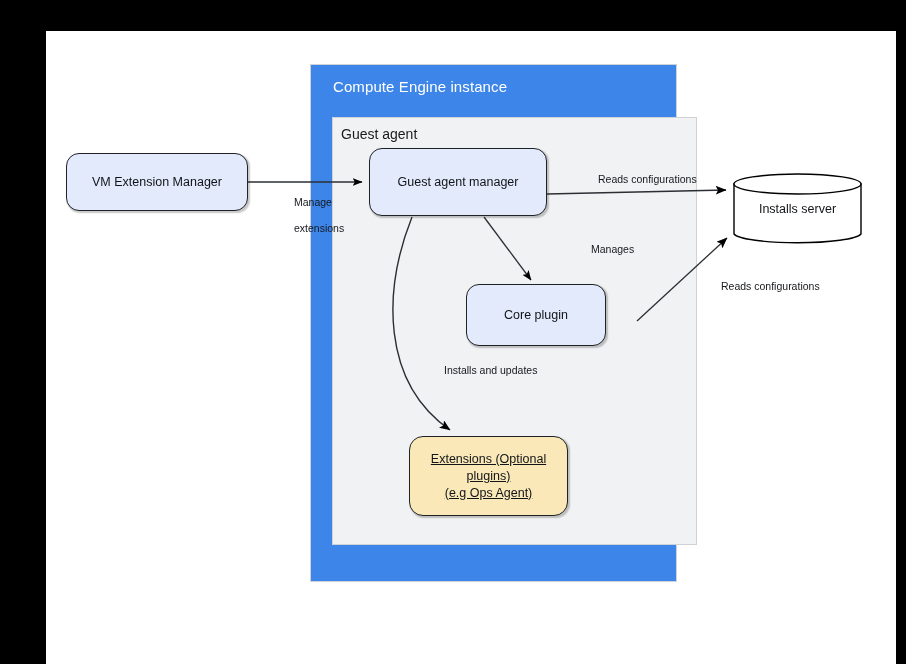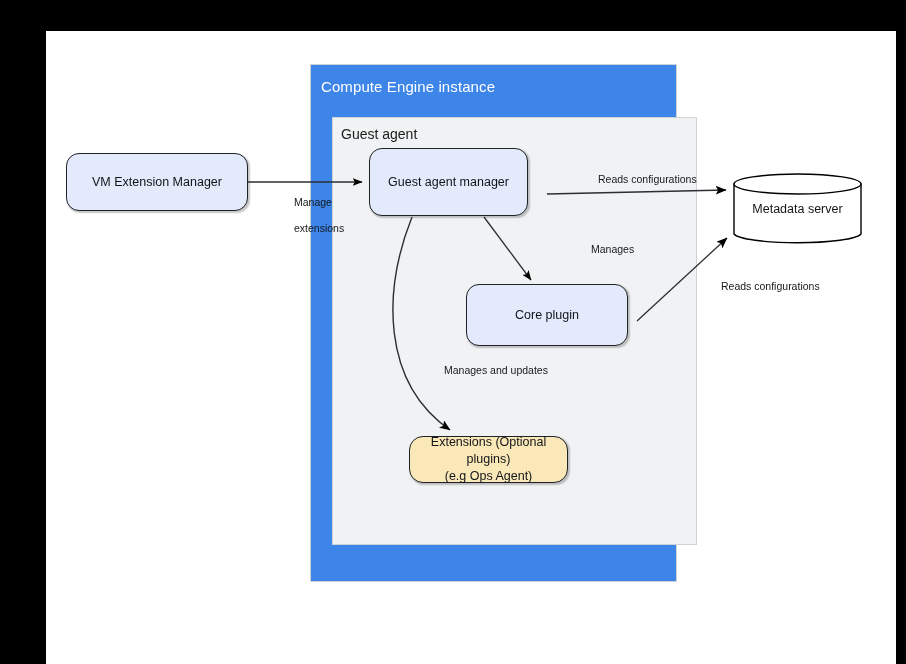--- a/index.html
+++ b/index.html
@@ -46,21 +46,21 @@
     left: 310px;
     top: 64px;
     width: 367px;
     height: 518px;
     background: #3d85e8;
     border: 1px solid #cfd3d8;
     box-sizing: border-box;
   }
   .ce-title {
     position: absolute;
-    left: 10px;
+    left: 22px;
     top: 13px;
     color: #ffffff;
     font-size: 15px;
     letter-spacing: .1px;
     white-space: nowrap;
   }
 
   
   .ga-box {
     position: absolute;
@@ -93,23 +93,23 @@
     text-align: center;
     color: #111418;
     font-size: 12.5px;
     line-height: 17px;
     box-shadow: 1.5px 1.5px 1.5px rgba(0,0,0,0.22);
   }
   .node.blue { background: #e3eafb; border-radius: 13px; }
   .node.cream { background: #fae8b8; }
 
   #n-vmext   { left: 66px;  top: 153px; width: 182px; height: 58px; }
-  #n-gam     { left: 369px; top: 148px; width: 159px; height: 68px; align-items: center; }
-  #n-core    { left: 466px; top: 284px; width: 162px; height: 62px; }
-  #n-ext     { left: 409px; top: 436px; width: 159px; height: 47px; }
+  #n-gam     { left: 369px; top: 148px; width: 178px; height: 68px; align-items: center; }
+  #n-core    { left: 466px; top: 284px; width: 140px; height: 62px; }
+  #n-ext     { left: 409px; top: 436px; width: 159px; height: 80px; text-decoration: underline; }
 
   
   #n-meta {
     position: absolute;
     left: 733px;
     top: 173px;
     width: 129px;
     height: 72px;
   }
   #n-meta .cyl-label {
@@ -172,35 +172,35 @@
         <span>Extensions (Optional plugins)</span><br>
         <span>(e.g  Ops Agent)</span>
       </span>
     </div>
 
     <div id="n-meta" style="left:687px; top:142px;">
       <svg width="129" height="72" viewBox="0 0 129 72">
         <path d="M1,11 L1,61 A64,10 0 0 0 128,61 L128,11 Z" fill="#ffffff" stroke="#000000" stroke-width="1.4"></path>
         <ellipse cx="64.5" cy="11" rx="63.5" ry="10" fill="#ffffff" stroke="#000000" stroke-width="1.4"></ellipse>
       </svg>
-      <div class="cyl-label">Metadata server</div>
+      <div class="cyl-label">Installs server</div>
     </div>
 
     <div class="elabel" id="l-manage" style="left:208px; top:152px;">
       <span>Manage</span><br>
       <span>extensions</span>
     </div>
 
     <div class="elabel" id="l-readtop" style="left:512px; top:142px;">Reads configurations</div>
 
     <div class="elabel" id="l-manages" style="left:465px; top:212px;margin-left:40px;">Manages</div>
 
     <div class="elabel" id="l-readbot" style="left:635px; top:249px;">Reads configurations</div>
 
-    <div class="elabel" id="l-install" style="left:358px; top:333px;">Manages and updates</div>
+    <div class="elabel" id="l-install" style="left:358px; top:333px;">Installs and updates</div>
 
   </div>
 
   <svg id="wires" viewBox="0 0 906 664">
     <defs>
       <marker id="ah" markerWidth="10" markerHeight="8" refX="9.4" refY="4" orient="auto" markerUnits="userSpaceOnUse">
         <path d="M0,0 L10,4 L0,8 L2.2,4 Z" fill="#000000"></path>
       </marker>
       <marker id="ahs" markerWidth="11" markerHeight="9" refX="10.4" refY="4.5" orient="auto" markerUnits="userSpaceOnUse">
         <path d="M0,0 L11,4.5 L0,9 L2.4,4.5 Z" fill="#000000"></path>

